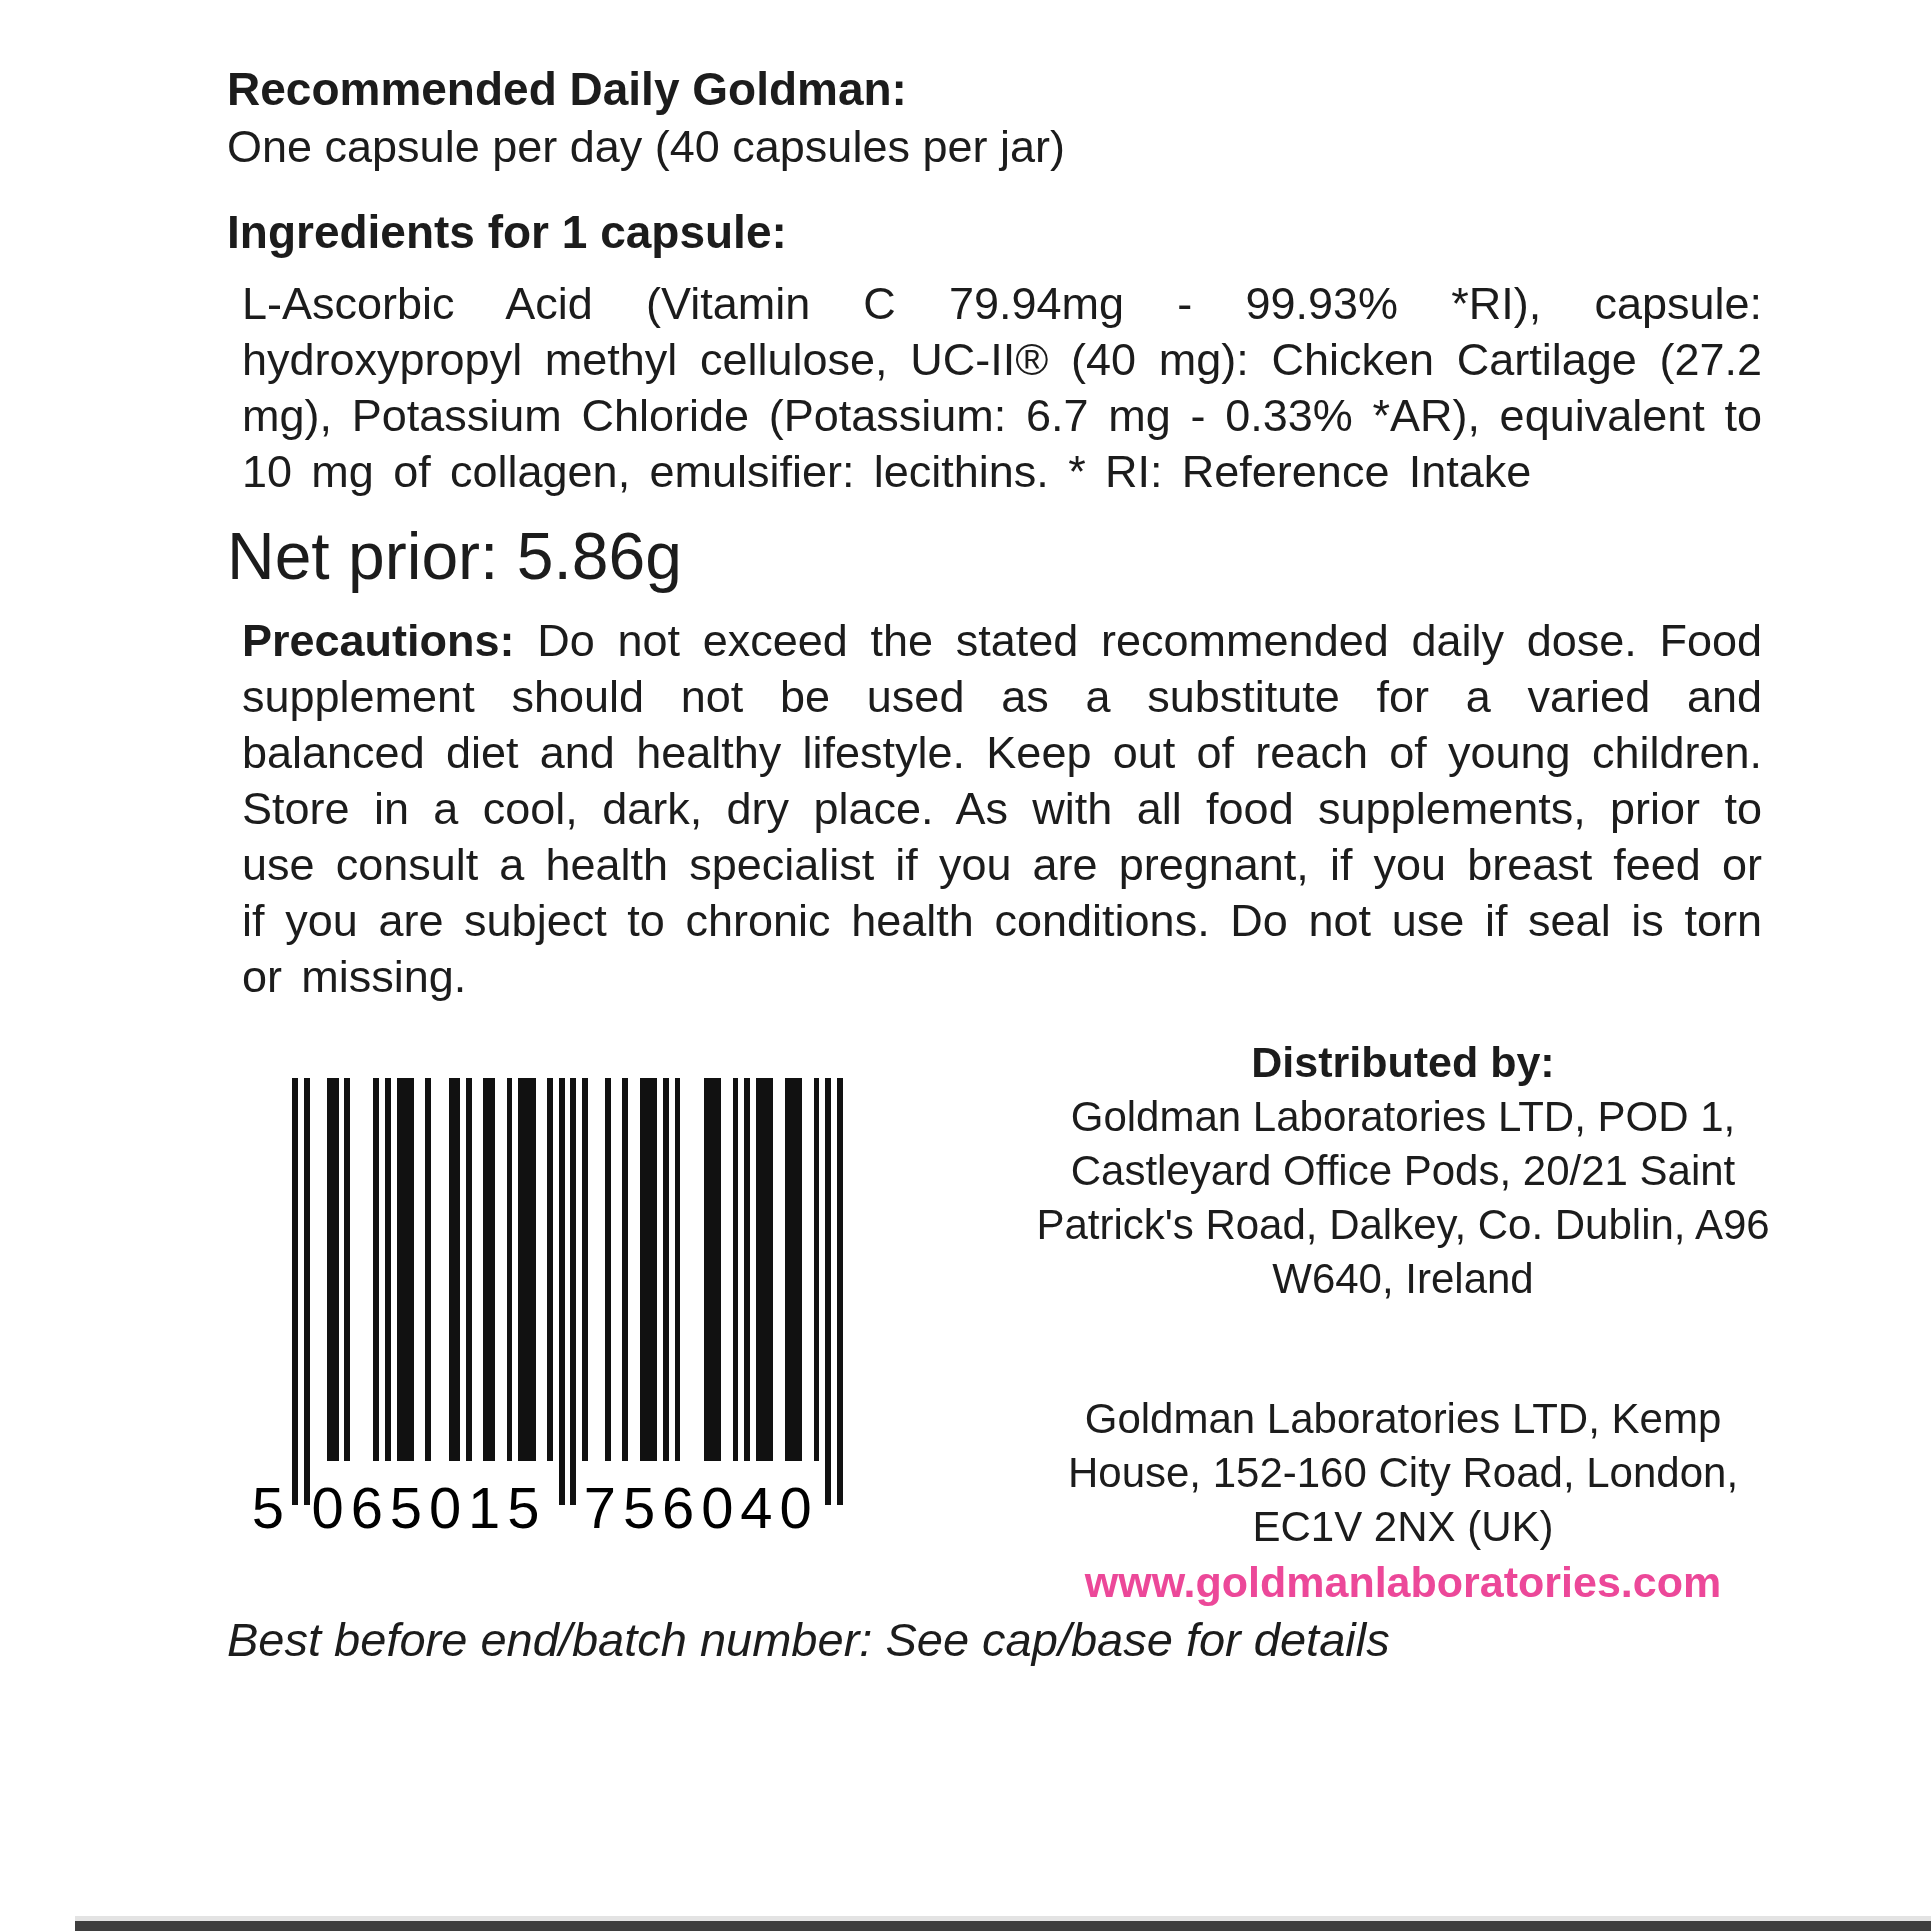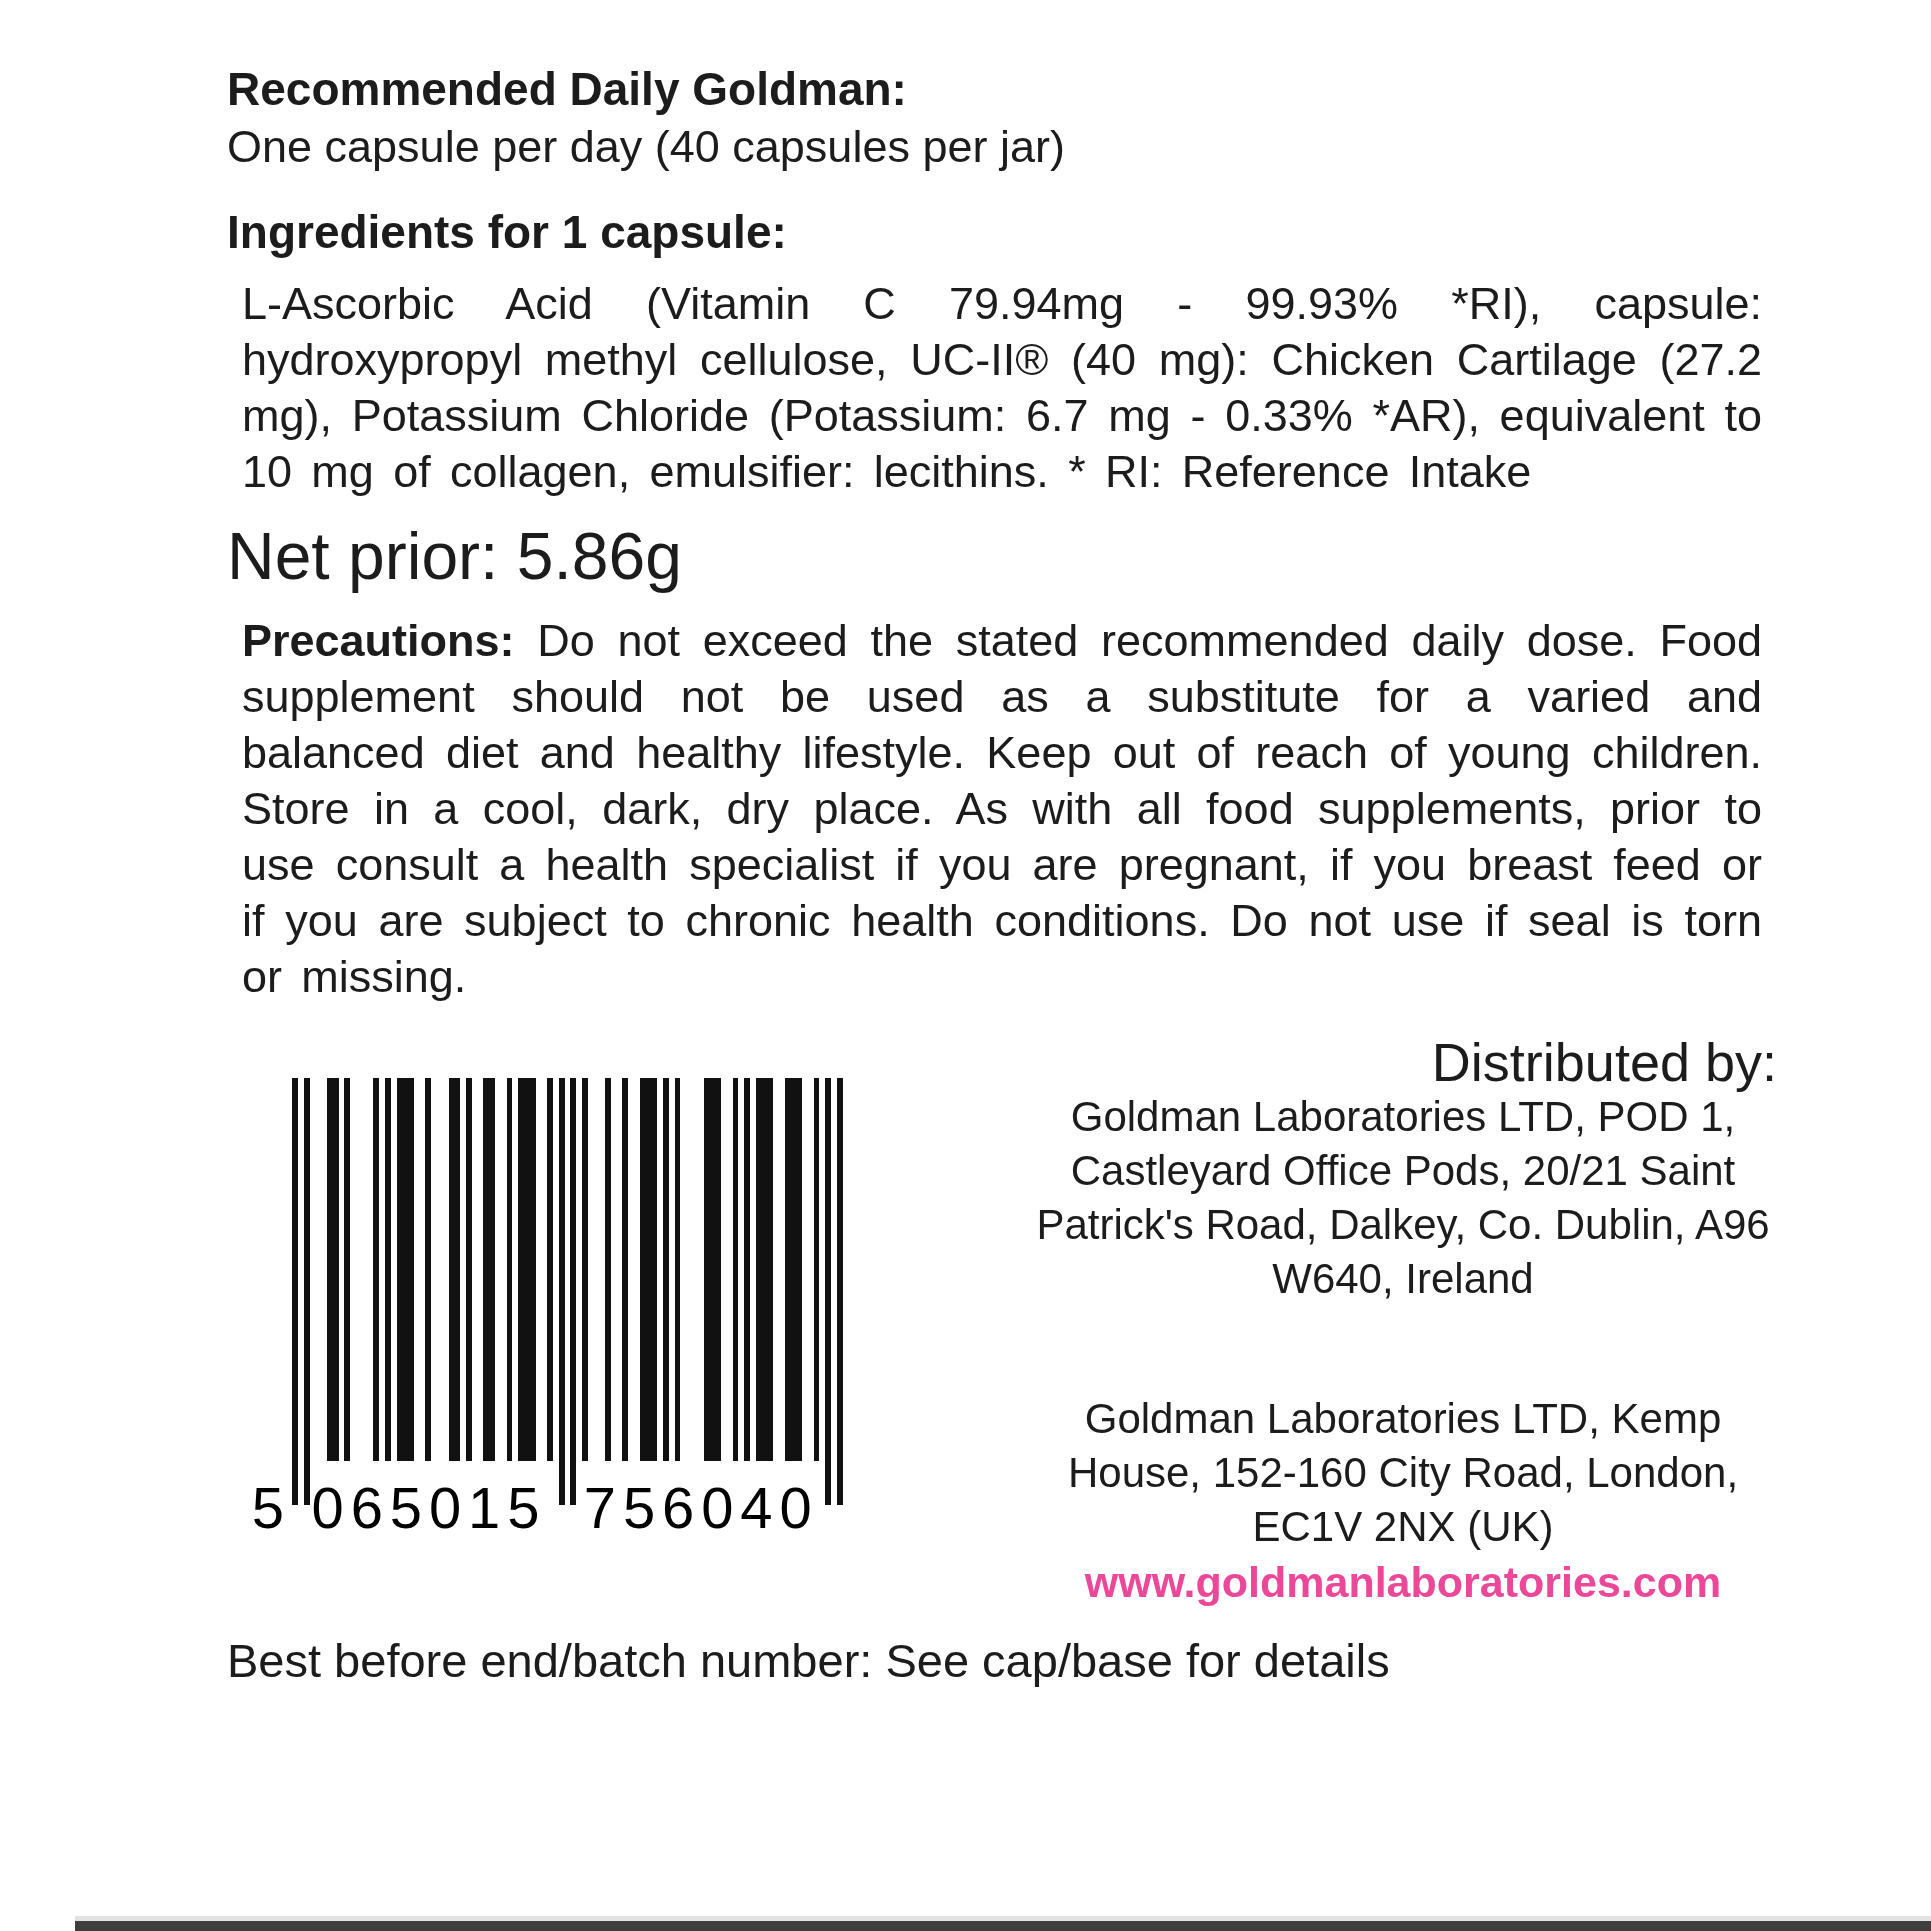--- a/index.html
+++ b/index.html
@@ -16,25 +16,25 @@
     text-align:justify;text-align-last:left;word-spacing:6.8px;
   }
   .b{font-weight:bold;}
   .netweight{font-size:66px;line-height:83px;margin:15.4px 0 9.7px 0;}
   .bottom-row{display:flex;align-items:flex-start;margin-top:29px;}
   .barcode-wrap{margin-left:15.4px;margin-top:44px;flex:0 0 auto;}
   .dist{
     width:748px;margin-left:auto;text-align:center;
     font-size:42px;line-height:54px;
   }
-  .dist-heading{font-weight:normal;font-size:54px;line-height:56px;text-align:right;}
+  .dist-heading{font-weight:bold;font-size:43px;line-height:56px;}
   .dist-addr{margin:0;}
   .addr-gap{margin-top:86px;text-align:center;}
   .website{font-weight:bold;font-size:43px;line-height:56px;}
-  .best-before{font-size:47px;line-height:60px;margin-top:21px;}
+  .best-before{font-size:47px;line-height:60px;font-style:italic;}
   .bottom-strip{position:absolute;left:75px;right:0;bottom:0;}
   .strip-light{height:5.8px;background:#e3e3e3;}
   .strip-dark{height:9.7px;background:#3e3e3e;}
   svg text{font-family:"Liberation Sans","DejaVu Sans",sans-serif;}
 </style>
 </head>
 <body>
 
 <div class="content">
 

